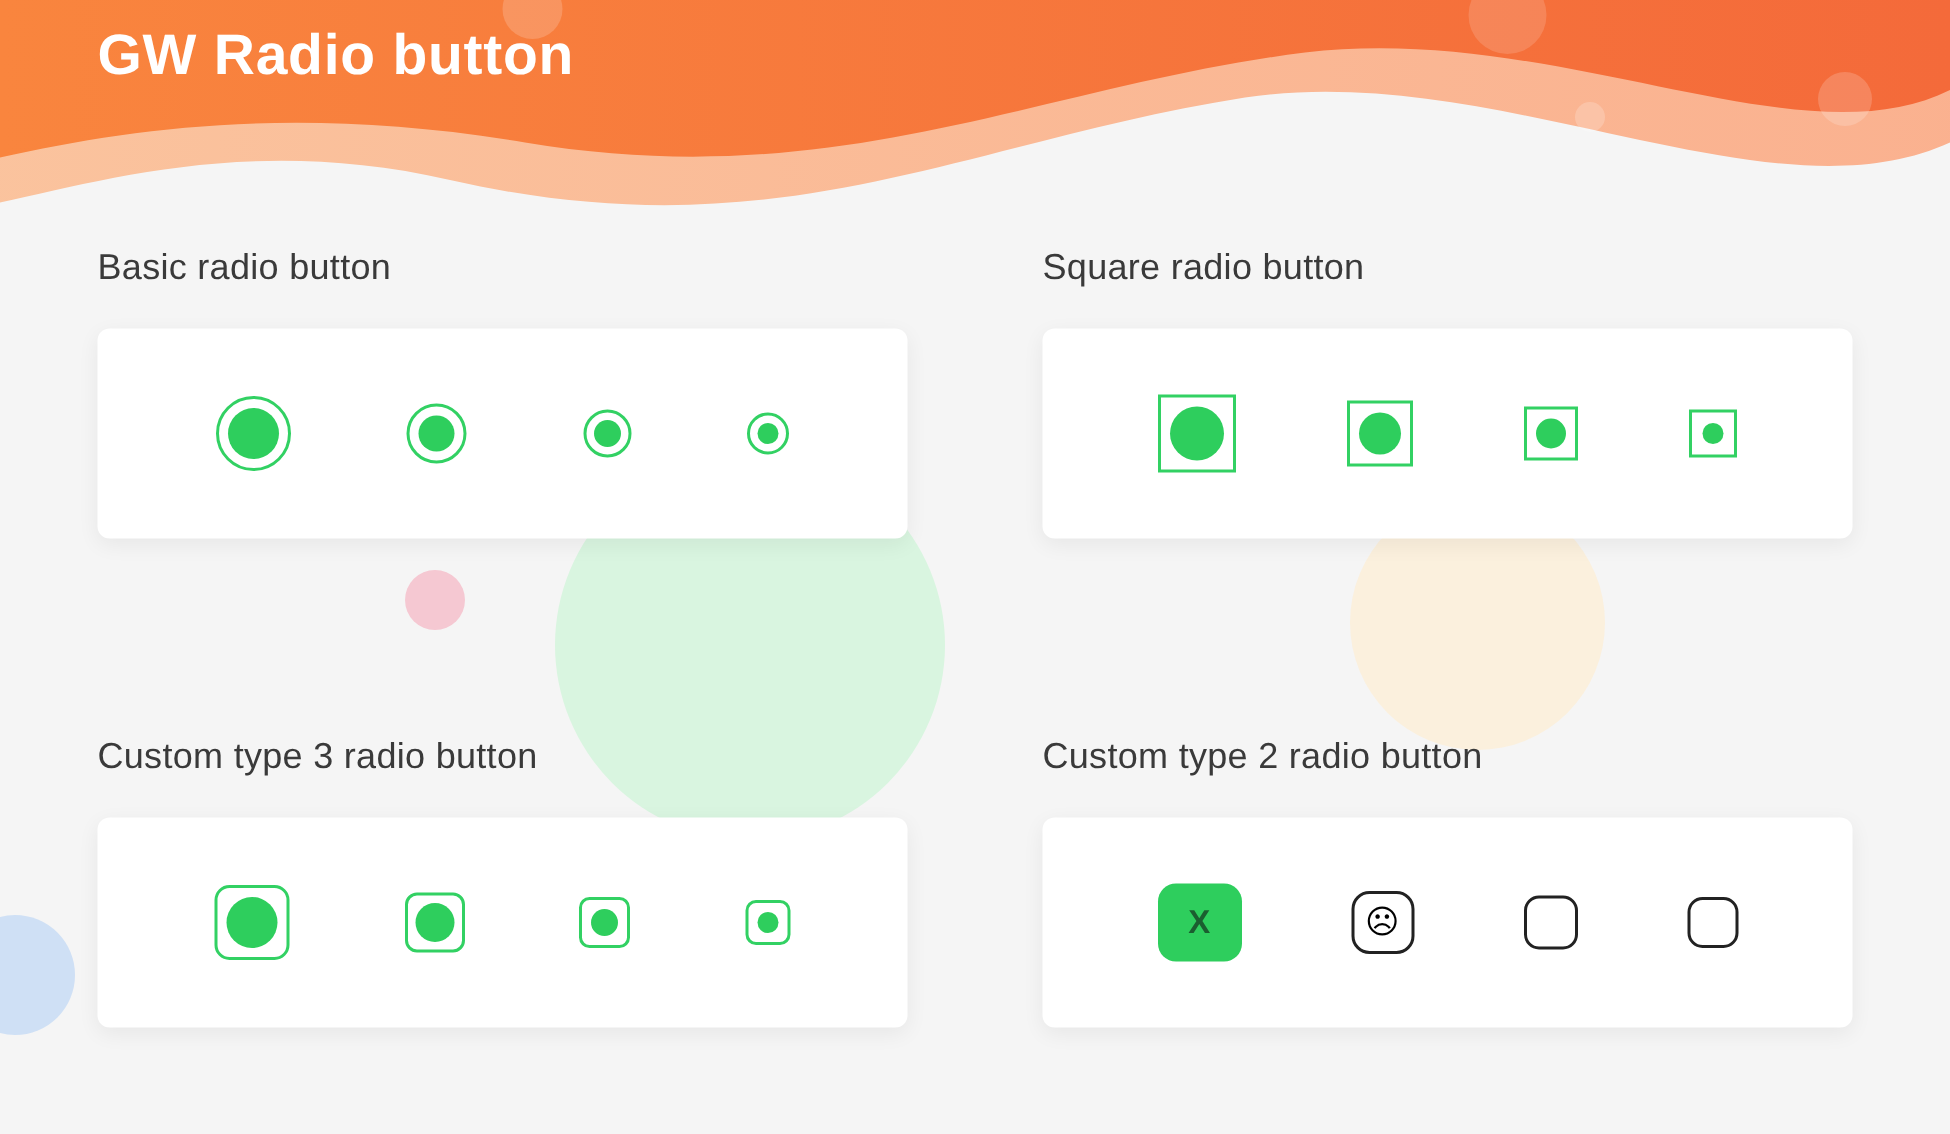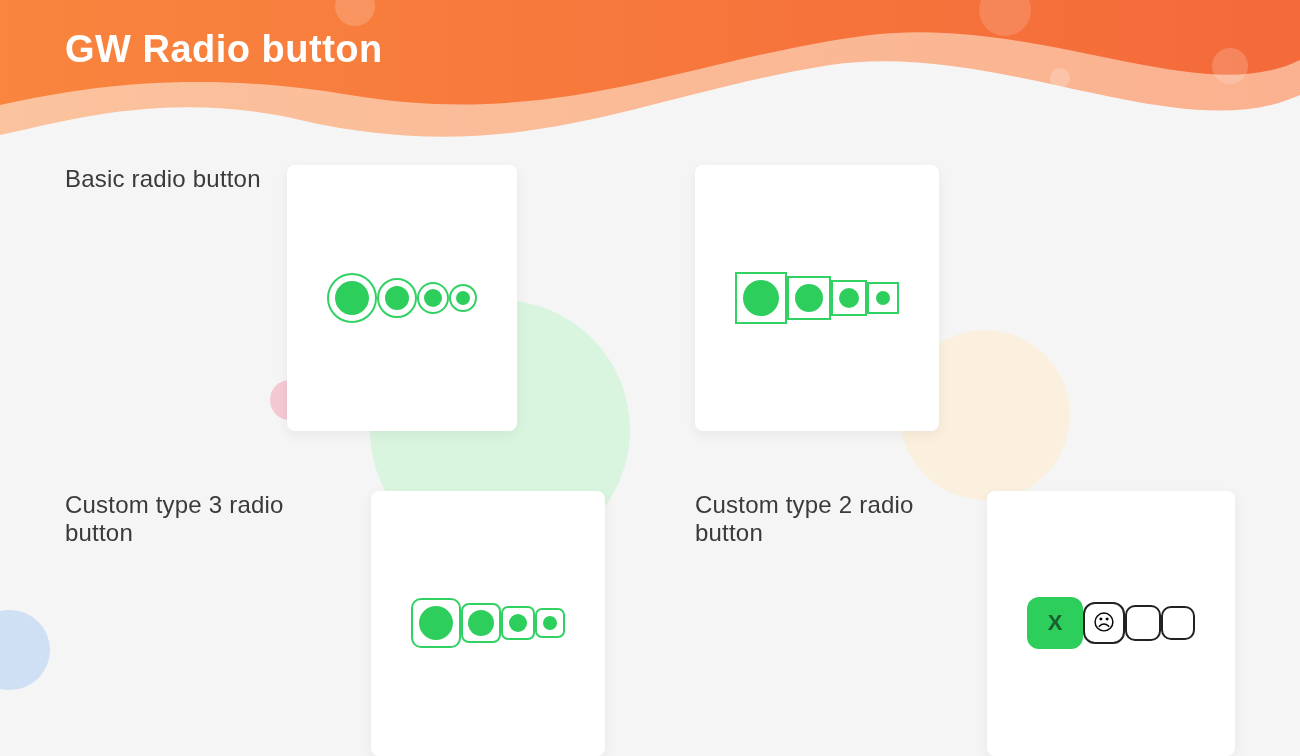--- a/index.html
+++ b/index.html
@@ -12,30 +12,30 @@
   .blob-peach  { width: 170px; height: 170px; background: #fbf0dd; left: 900px; top: 330px; }
   .blob-pink   { width: 40px;  height: 40px;  background: #f5c8d2; left: 270px; top: 380px; }
   .blob-blue   { width: 80px;  height: 80px;  background: #cfe0f5; left: -30px; top: 610px; }
 
   
   .header {
     position: absolute; inset: 0 0 auto 0; height: 170px; z-index: 1; pointer-events: none;
   }
   .header svg { position: absolute; top: 0; left: 0; width: 1300px; height: 190px; }
   .header .title {
-    position: absolute; left: 65px; top: 28px; color: #fff; font-size: 38px; font-weight: 700; letter-spacing: .5px;
+    position: absolute; left: 65px; top: 16px; color: #fff; font-size: 38px; font-weight: 700; letter-spacing: .5px;
   }
 
   
   .page {
     position: absolute; top: 165px; left: 65px; right: 65px; bottom: 0;
     display: grid; grid-template-columns: 1fr 1fr; column-gap: 90px; row-gap: 60px;
     z-index: 2;
   }
-  .cell { display: flex; flex-direction: row; gap: 26px; }
+  .cell { display: flex; flex-direction: column; gap: 26px; }
   .section-title { font-size: 24px; font-weight: 500; color: #3a3a3a; letter-spacing: .2px; }
 
   .card {
     background: #fff; border-radius: 8px; padding: 28px 40px;
     box-shadow: 0 4px 14px rgba(0,0,0,.06);
     display: flex; justify-content: space-around; align-items: center; min-height: 140px;
   }
 
   
   :root { --grn: #2ece5d; --grn-border: #32d163; }
@@ -115,20 +115,21 @@
       <div class="rb-basic sz3">
           <div class="dot"></div>
         </div>
       <div class="rb-basic sz4">
           <div class="dot"></div>
         </div>
     </div>
   </div>
 
   <div class="cell">
+    <div class="section-title">Square radio button</div>
     <div class="card">
       <div class="rb-square sz1">
           <div class="dot"></div>
         </div>
       <div class="rb-square sz2">
           <div class="dot"></div>
         </div>
       <div class="rb-square sz3">
           <div class="dot"></div>
         </div>

